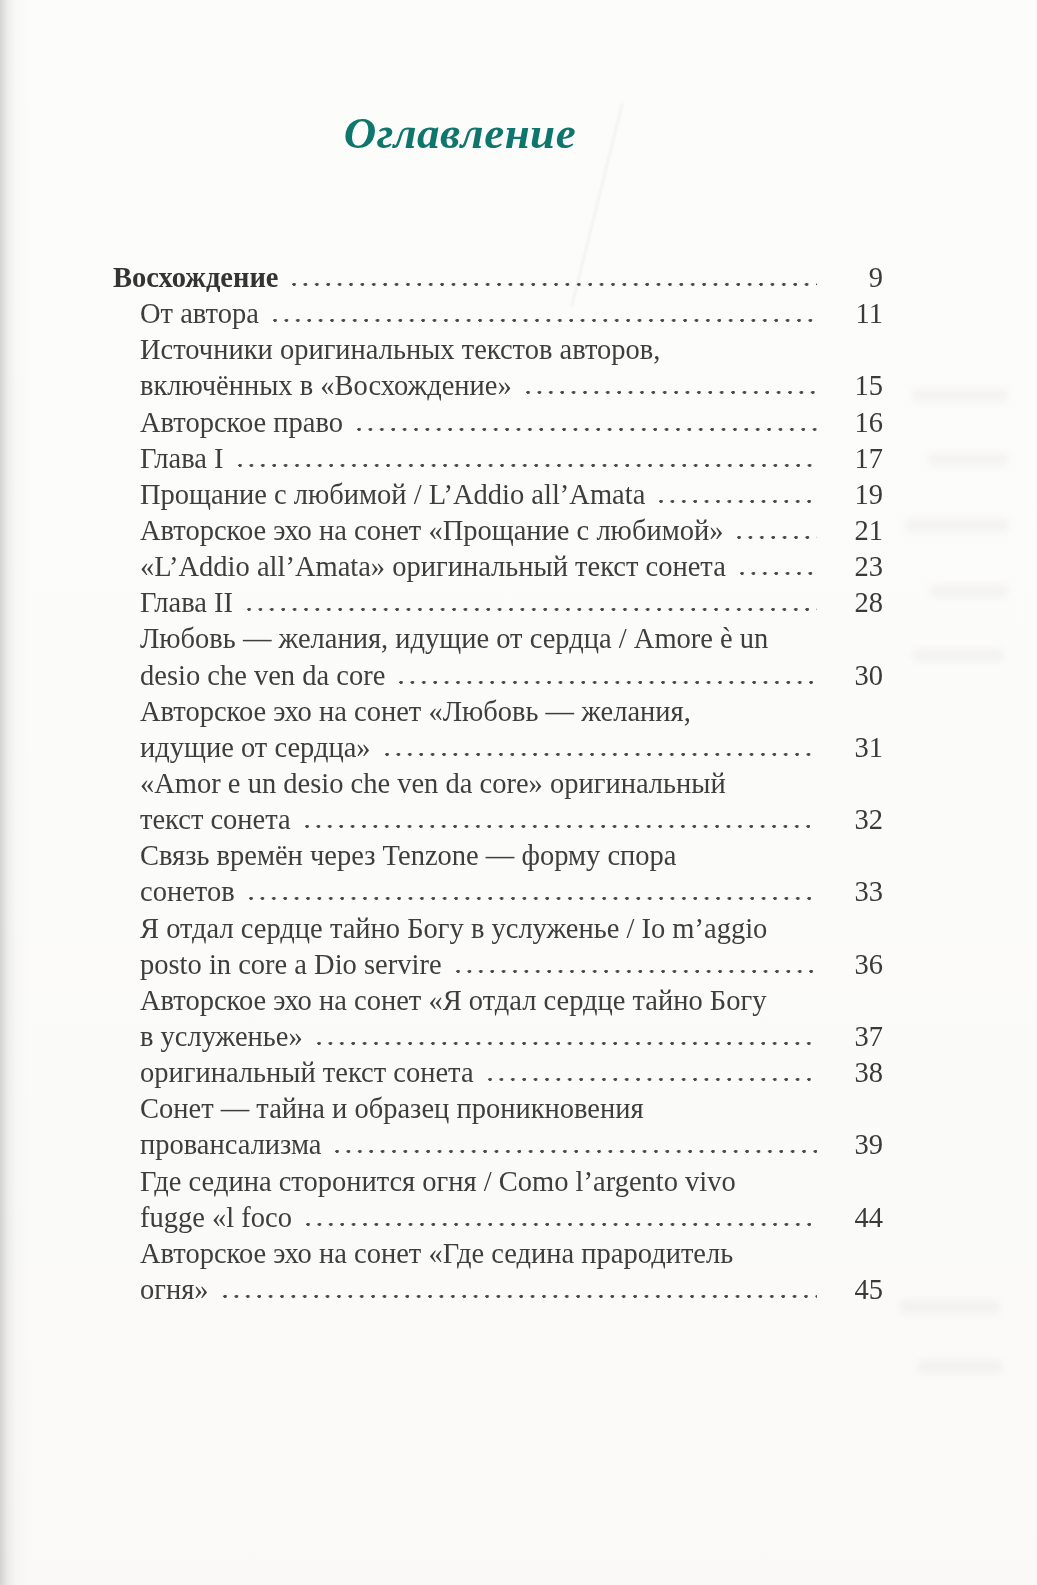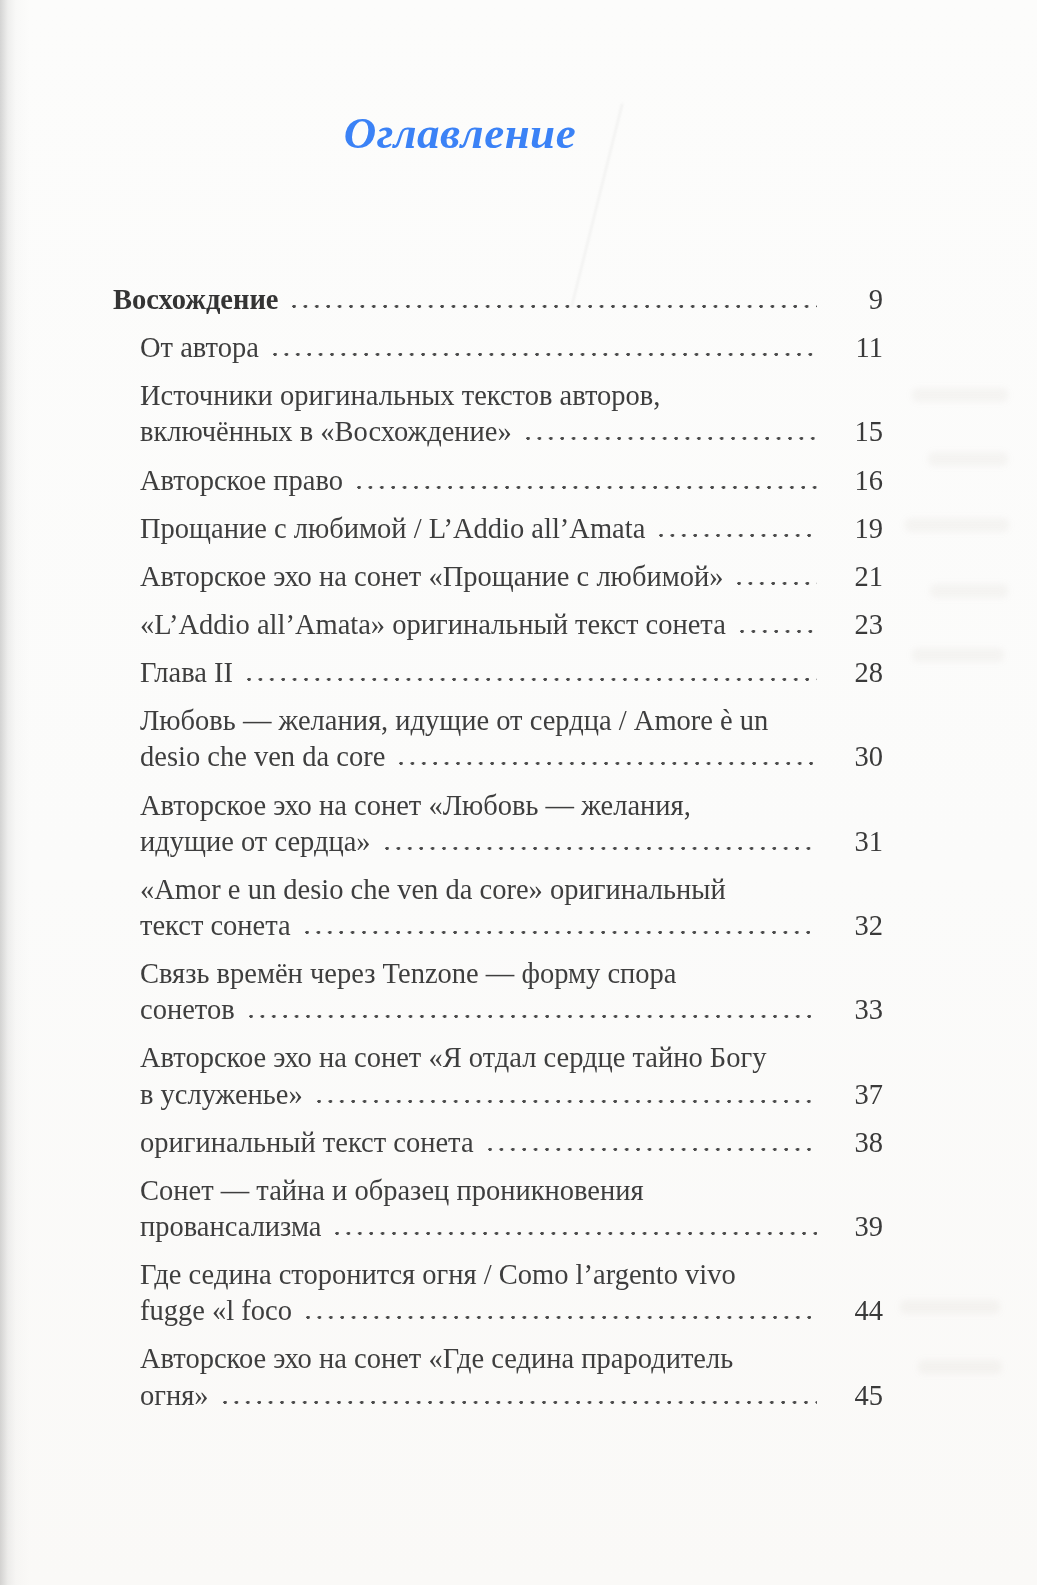--- a/index.html
+++ b/index.html
@@ -41,33 +41,33 @@
     pointer-events: none;
   }
 
   .title {
     position: absolute;
     top: 104px; left: 0; width: 920px;
     margin: 0;
     text-align: center;
     font-size: 45px; line-height: 58px;
     font-weight: 700; font-style: italic;
-    color: #3b82f6;
+    color: #0f766e;
     letter-spacing: 0.5px;
   }
 
   .toc {
     position: absolute;
-    top: 282px; left: 113px; width: 770px;
+    top: 260px; left: 113px; width: 770px;
     font-size: 28.5px;
     color: #3e3e3e;
   }
 
   .entry { }
-  .entry.indent { padding-left: 27px; margin-top: 12px; }
+  .entry.indent { padding-left: 27px; }
   .entry.bold .txt { font-weight: 700; color: #343434; }
 
   .line {
     display: flex;
     align-items: baseline;
     height: 36.15px;
     line-height: 36.15px;
     white-space: nowrap;
   }
 
@@ -132,20 +132,27 @@
     </div>
     <div class="entry indent">
       <div class="line">
         <span class="txt">Авторское право</span>
         <span class="leader"></span>
         <span class="pagenum">16</span>
       </div>
     </div>
     <div class="entry indent">
       <div class="line">
+        <span class="txt">Глава I</span>
+        <span class="leader"></span>
+        <span class="pagenum">17</span>
+      </div>
+    </div>
+    <div class="entry indent">
+      <div class="line">
         <span class="txt">Прощание с любимой / L’Addio all’Amata</span>
         <span class="leader"></span>
         <span class="pagenum">19</span>
       </div>
     </div>
     <div class="entry indent">
       <div class="line">
         <span class="txt">Авторское эхо на сонет «Прощание с любимой»</span>
         <span class="leader"></span>
         <span class="pagenum">21</span>
@@ -200,20 +207,30 @@
         <span class="txt">Связь времён через Tenzone — форму спора</span>
       </div>
       <div class="line">
         <span class="txt">сонетов</span>
         <span class="leader"></span>
         <span class="pagenum">33</span>
       </div>
     </div>
     <div class="entry indent">
       <div class="line">
+        <span class="txt">Я отдал сердце тайно Богу в услуженье / Io m’aggio</span>
+      </div>
+      <div class="line">
+        <span class="txt">posto in core a Dio servire</span>
+        <span class="leader"></span>
+        <span class="pagenum">36</span>
+      </div>
+    </div>
+    <div class="entry indent">
+      <div class="line">
         <span class="txt">Авторское эхо на сонет «Я отдал сердце тайно Богу</span>
       </div>
       <div class="line">
         <span class="txt">в услуженье»</span>
         <span class="leader"></span>
         <span class="pagenum">37</span>
       </div>
     </div>
     <div class="entry indent">
       <div class="line">

